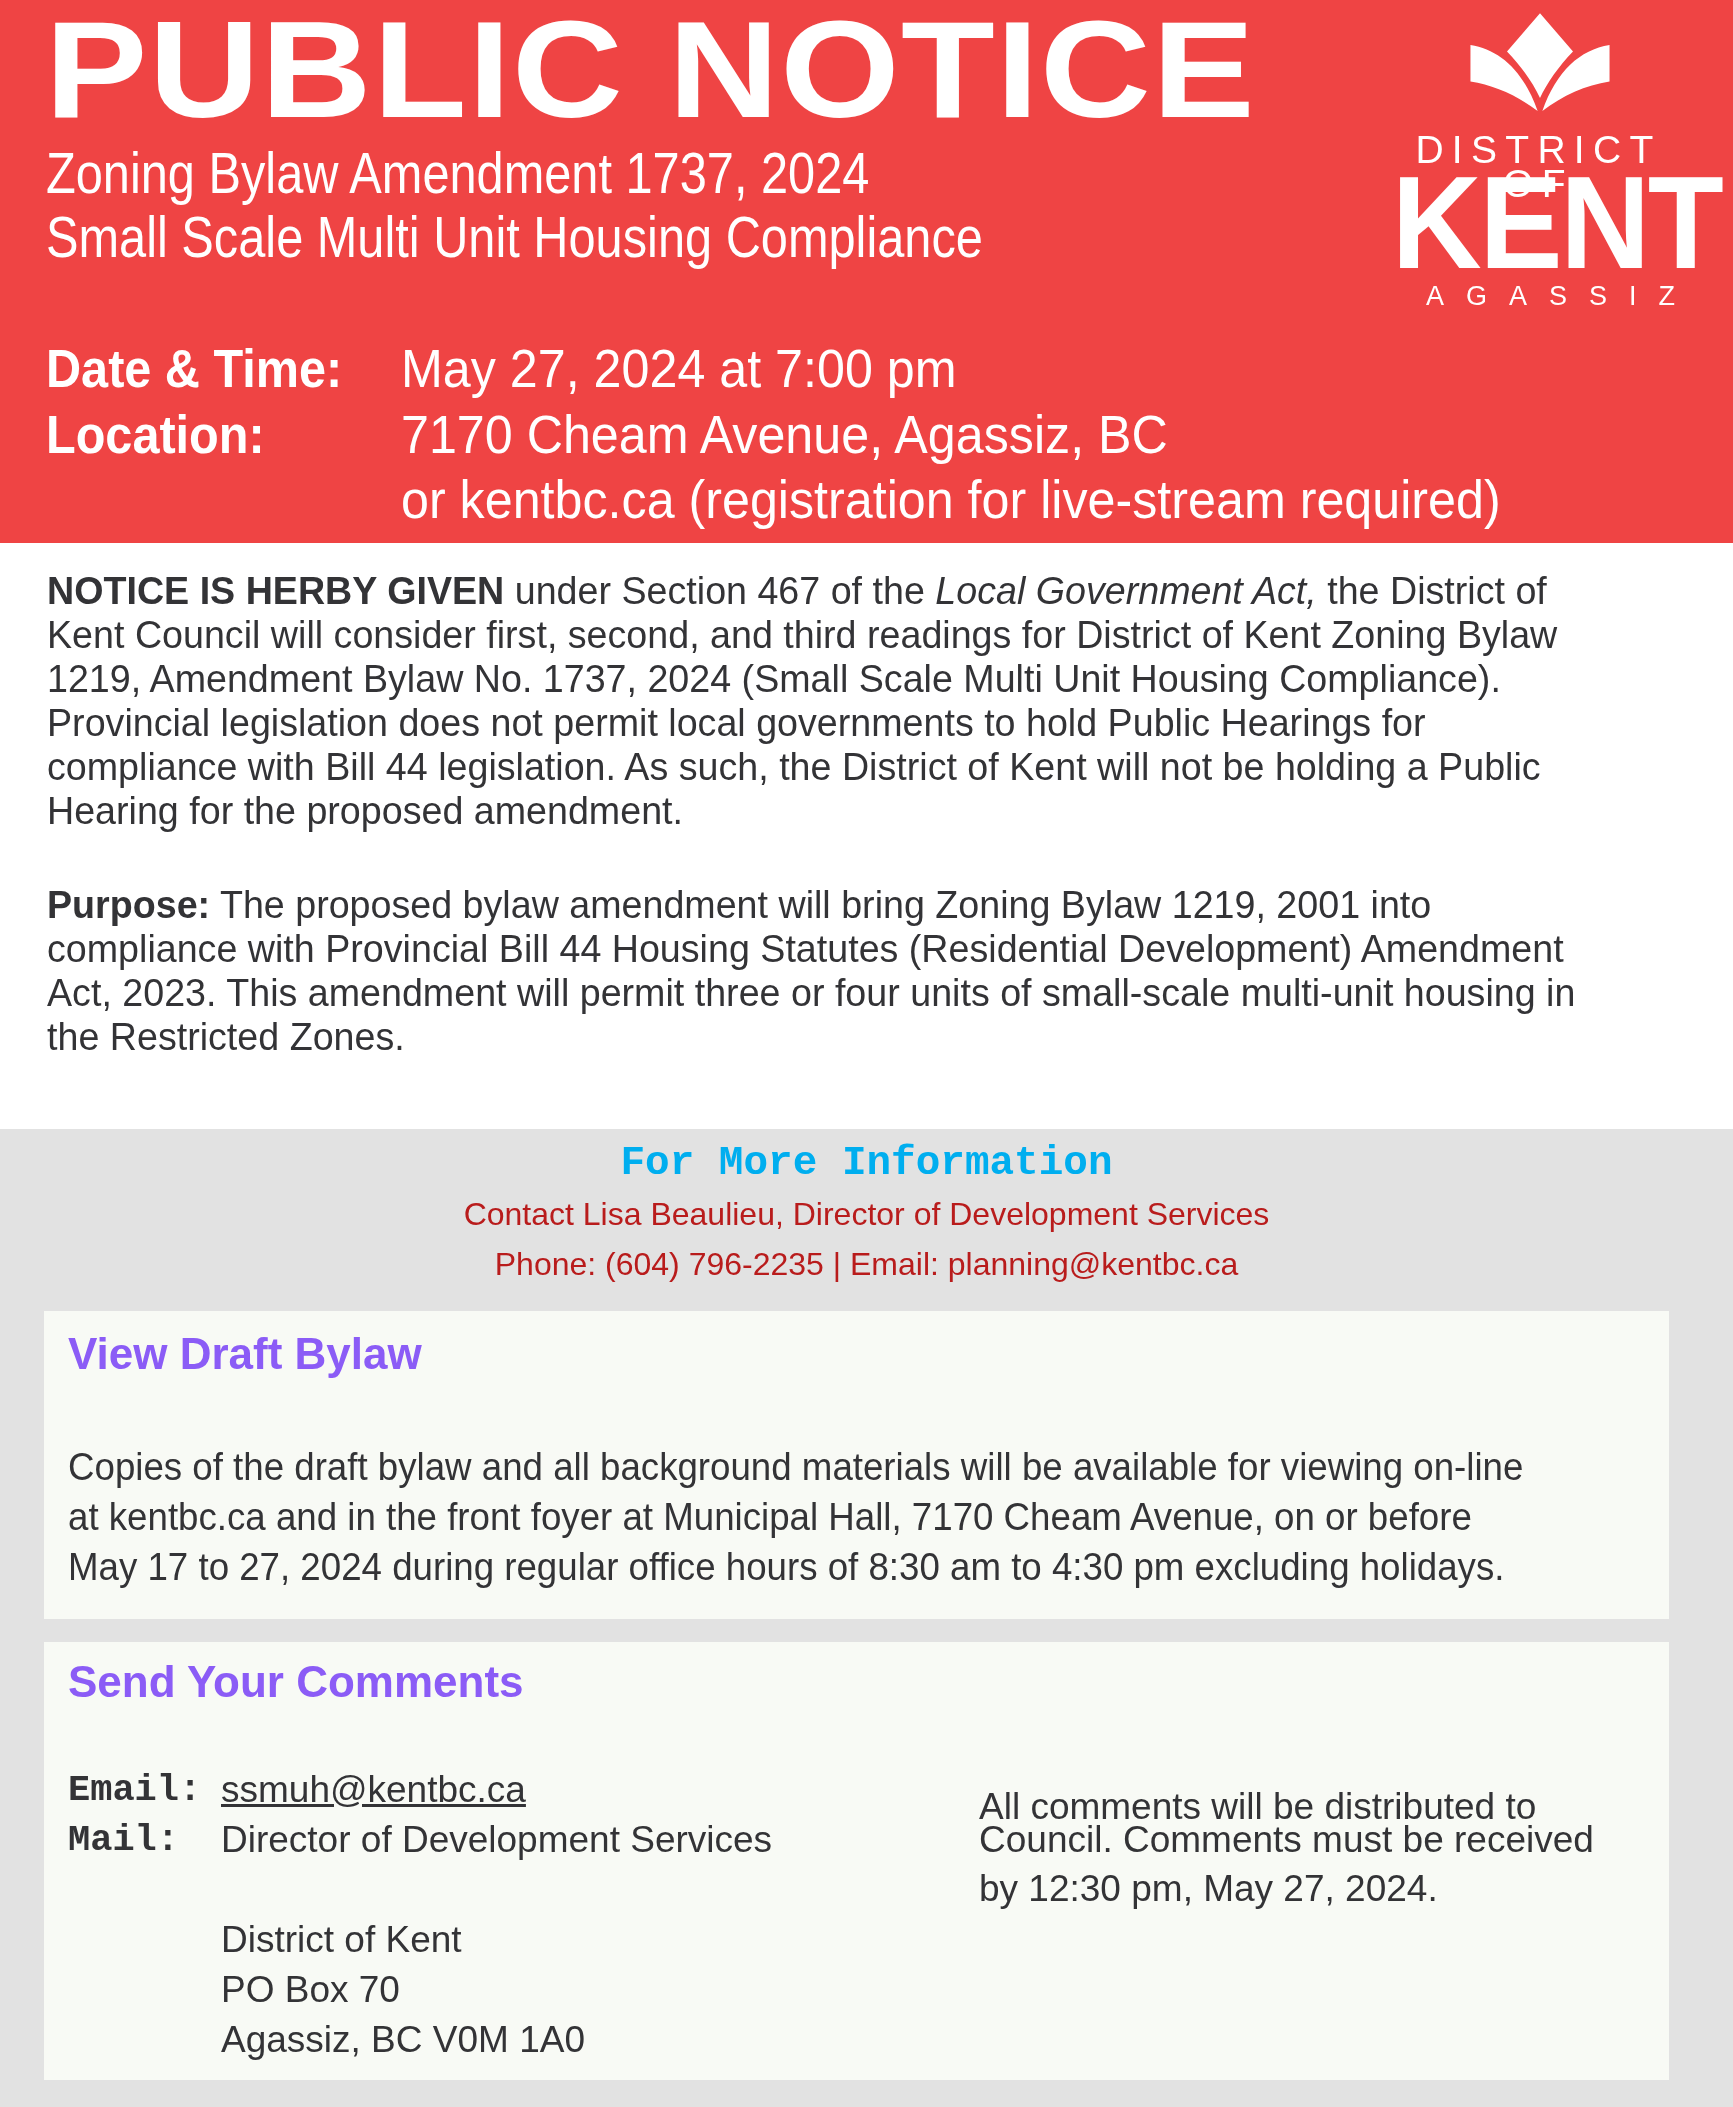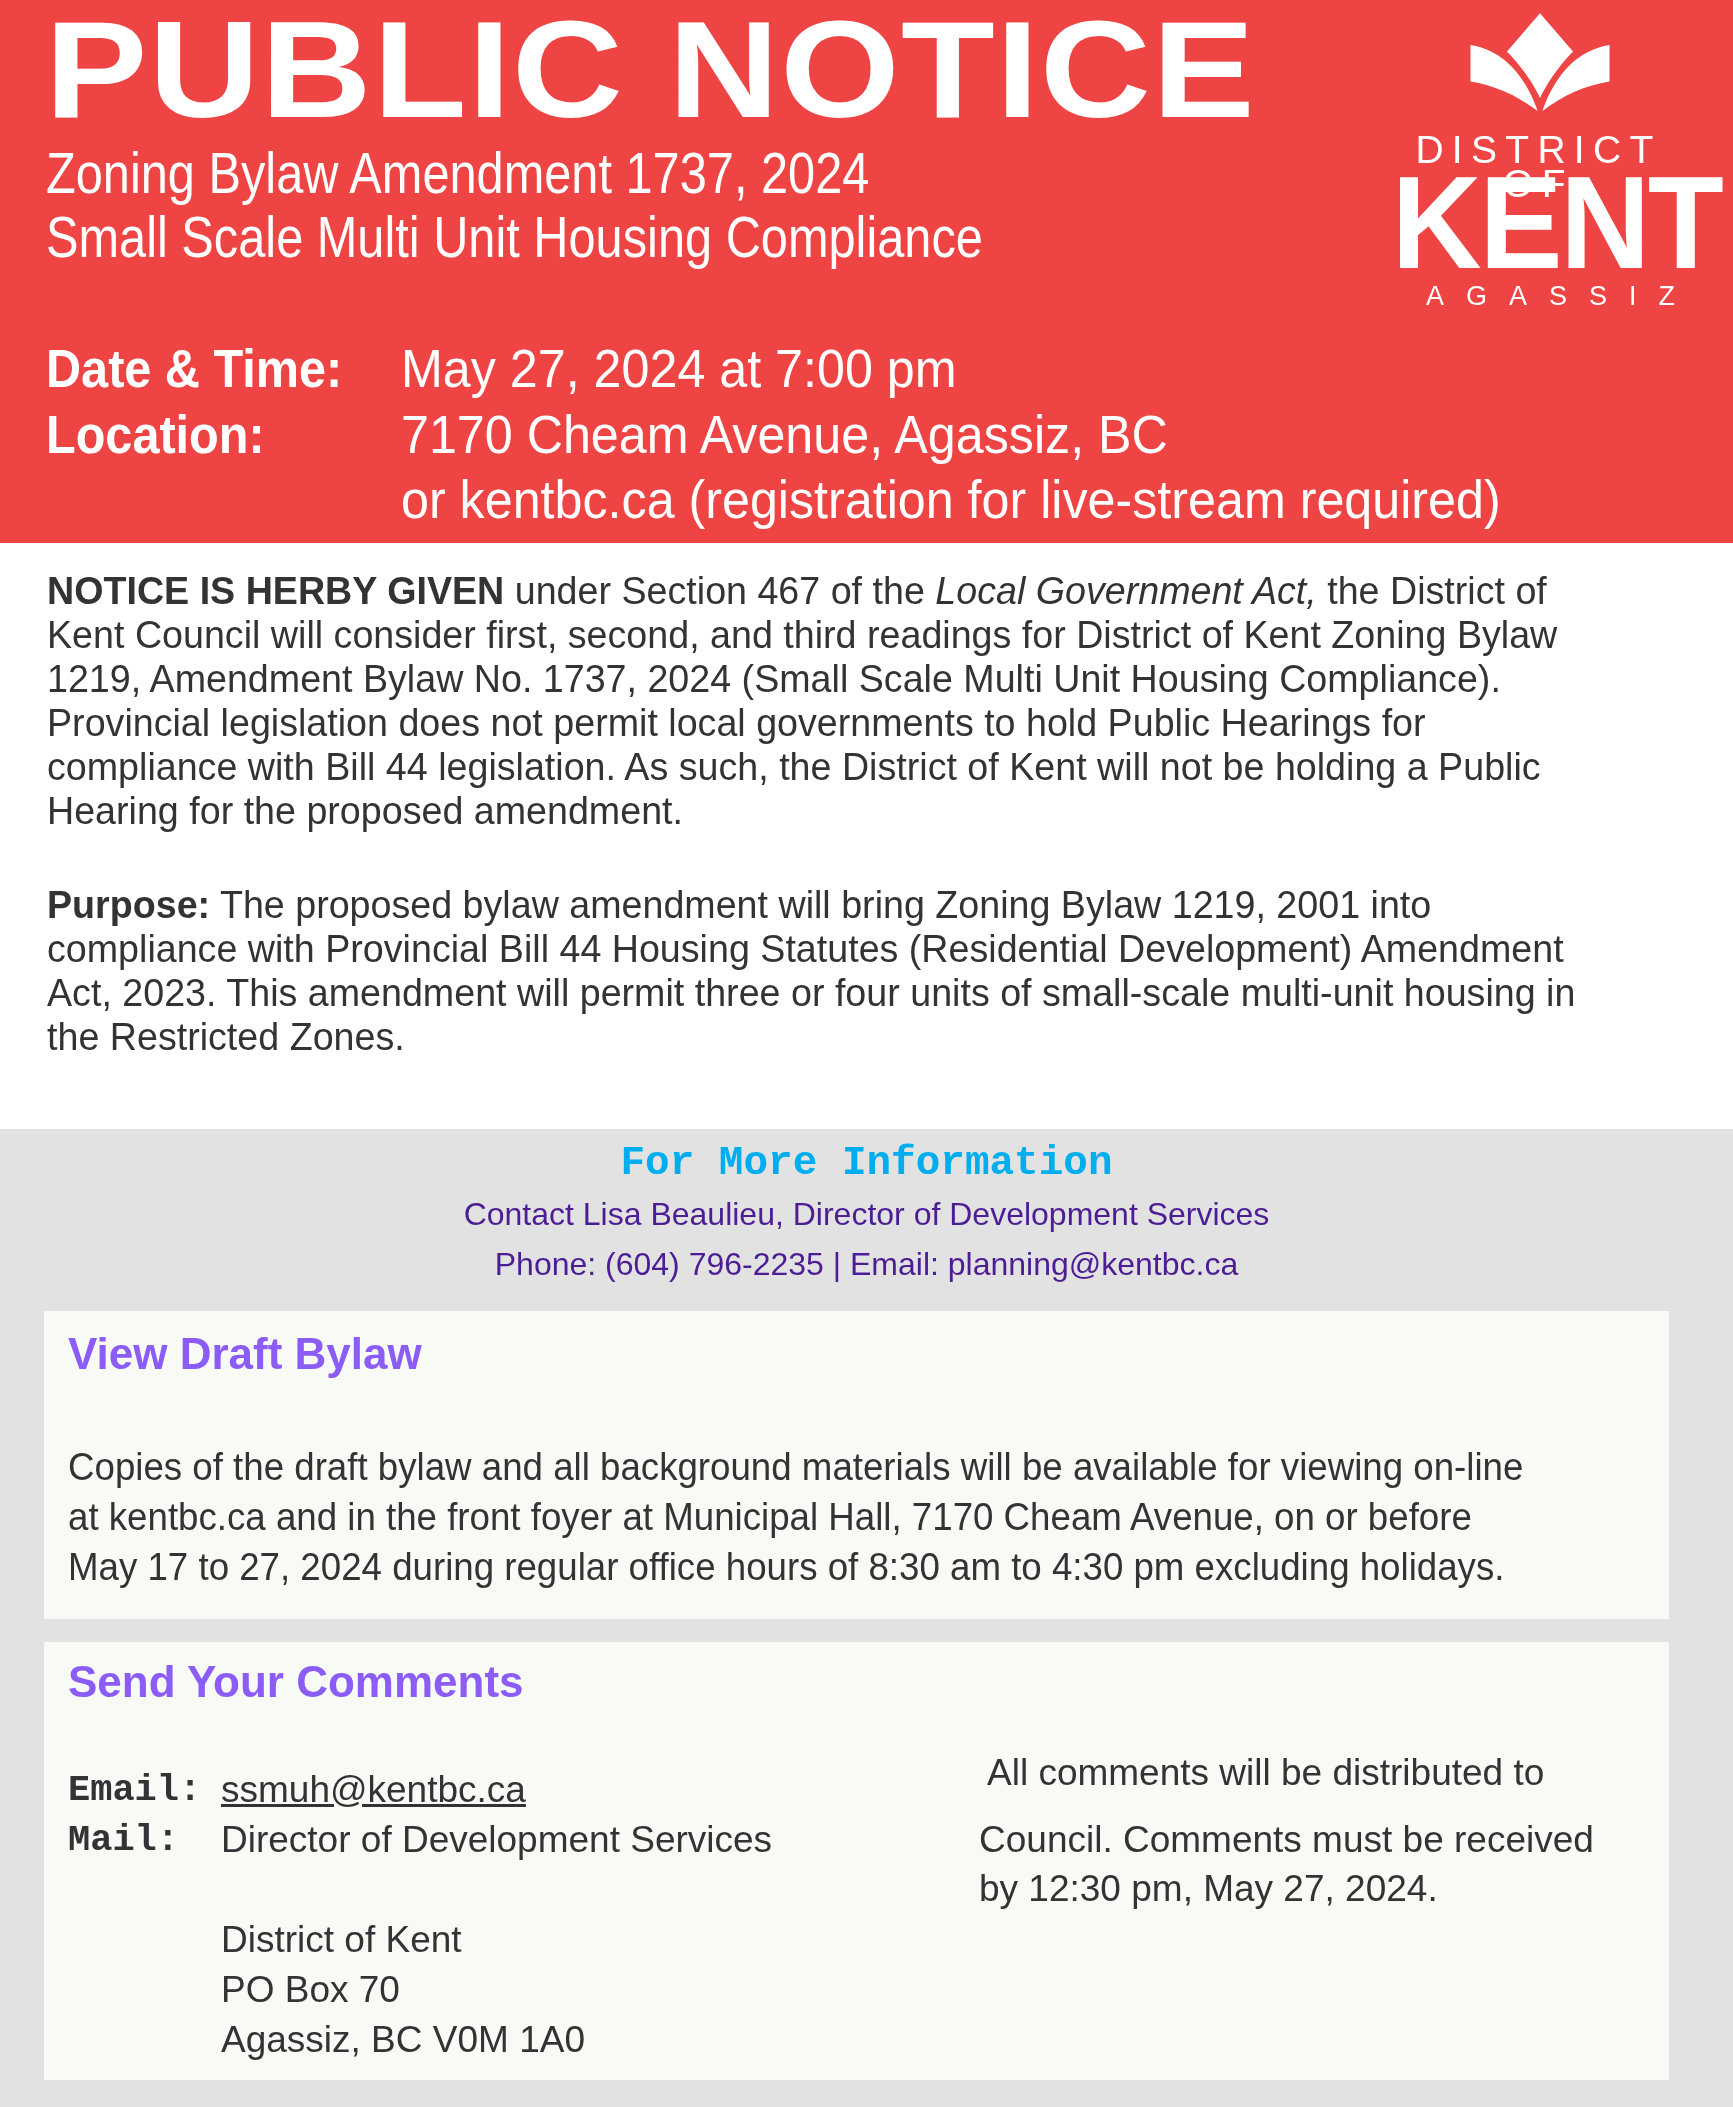--- a/index.html
+++ b/index.html
@@ -31,21 +31,21 @@
     .para { position: absolute; left: 47px; width: 1645px; font-size: 39px; line-height: 44px; white-space: normal; transform: scaleX(0.965); transform-origin: left top; }
     .para b { font-weight: bold; }
     .para i { font-style: italic; }
     .line { display: block; white-space: nowrap; }
     .p1 { top: 569px; }
     .p2 { top: 883px; }
 
     
     .info { position: absolute; left: 0; top: 1129px; width: 1733px; height: 979px; background: #e2e2e2; }
     .info-title { position: absolute; left: 0; width: 1733px; top: 10.6px; text-align: center; color: #00aeef; font-size: 41px; font-weight: bold; line-height: 47px; font-family: Liberation Mono, monospace; }
-    .info-line { position: absolute; left: 0; width: 1733px; text-align: center; font-size: 32px; line-height: 38px; color: #4c1d95; }
+    .info-line { position: absolute; left: 0; width: 1733px; text-align: center; font-size: 32px; line-height: 38px; color: #b91c1c; }
     .il1 { top: 66px; } .il2 { top: 116px; }
 
     .card { position: absolute; left: 44px; width: 1625px; background: #f8faf5; }
     .card1 { top: 182px; height: 308px; }
     .card2 { top: 513px; height: 438px; }
     .card-title { position: absolute; left: 24px; color: #8b5cf6; font-size: 44px; font-weight: bold; line-height: 50px; white-space: nowrap; }
     .card1 .card-title { top: 18px; }
     .card2 .card-title { top: 15.4px; }
     .card-text { position: absolute; left: 24px; font-size: 38px; line-height: 50px; white-space: nowrap; transform: scaleX(0.965); transform-origin: left top; }
     .card1 .card-text { top: 131px; }
@@ -122,18 +122,18 @@
 
     <div class="cm-label" style="top:123px;">Email:</div>
     <div class="cm-value" style="top:123px;text-decoration:underline;">ssmuh@kentbc.ca</div>
 
     <div class="cm-label" style="top:173px;">Mail:</div>
     <div class="cm-value" style="top:173px;">Director of Development Services</div>
     <div class="cm-value" style="top:273px;">District of Kent</div>
     <div class="cm-value" style="top:323px;">PO Box 70</div>
     <div class="cm-value" style="top:373px;">Agassiz, BC  V0M 1A0</div>
 
-    <div class="cm-right" style="top:106px;margin-left:8px;">All comments will be distributed to</div>
+    <div class="cm-right" style="top:140px;">All comments will be distributed to</div>
     <div class="cm-right" style="top:173px;">Council. Comments must be received</div>
     <div class="cm-right" style="top:222px;">by 12:30 pm, May 27, 2024.</div>
   </div>
 </div>
 
 
 </body></html>

